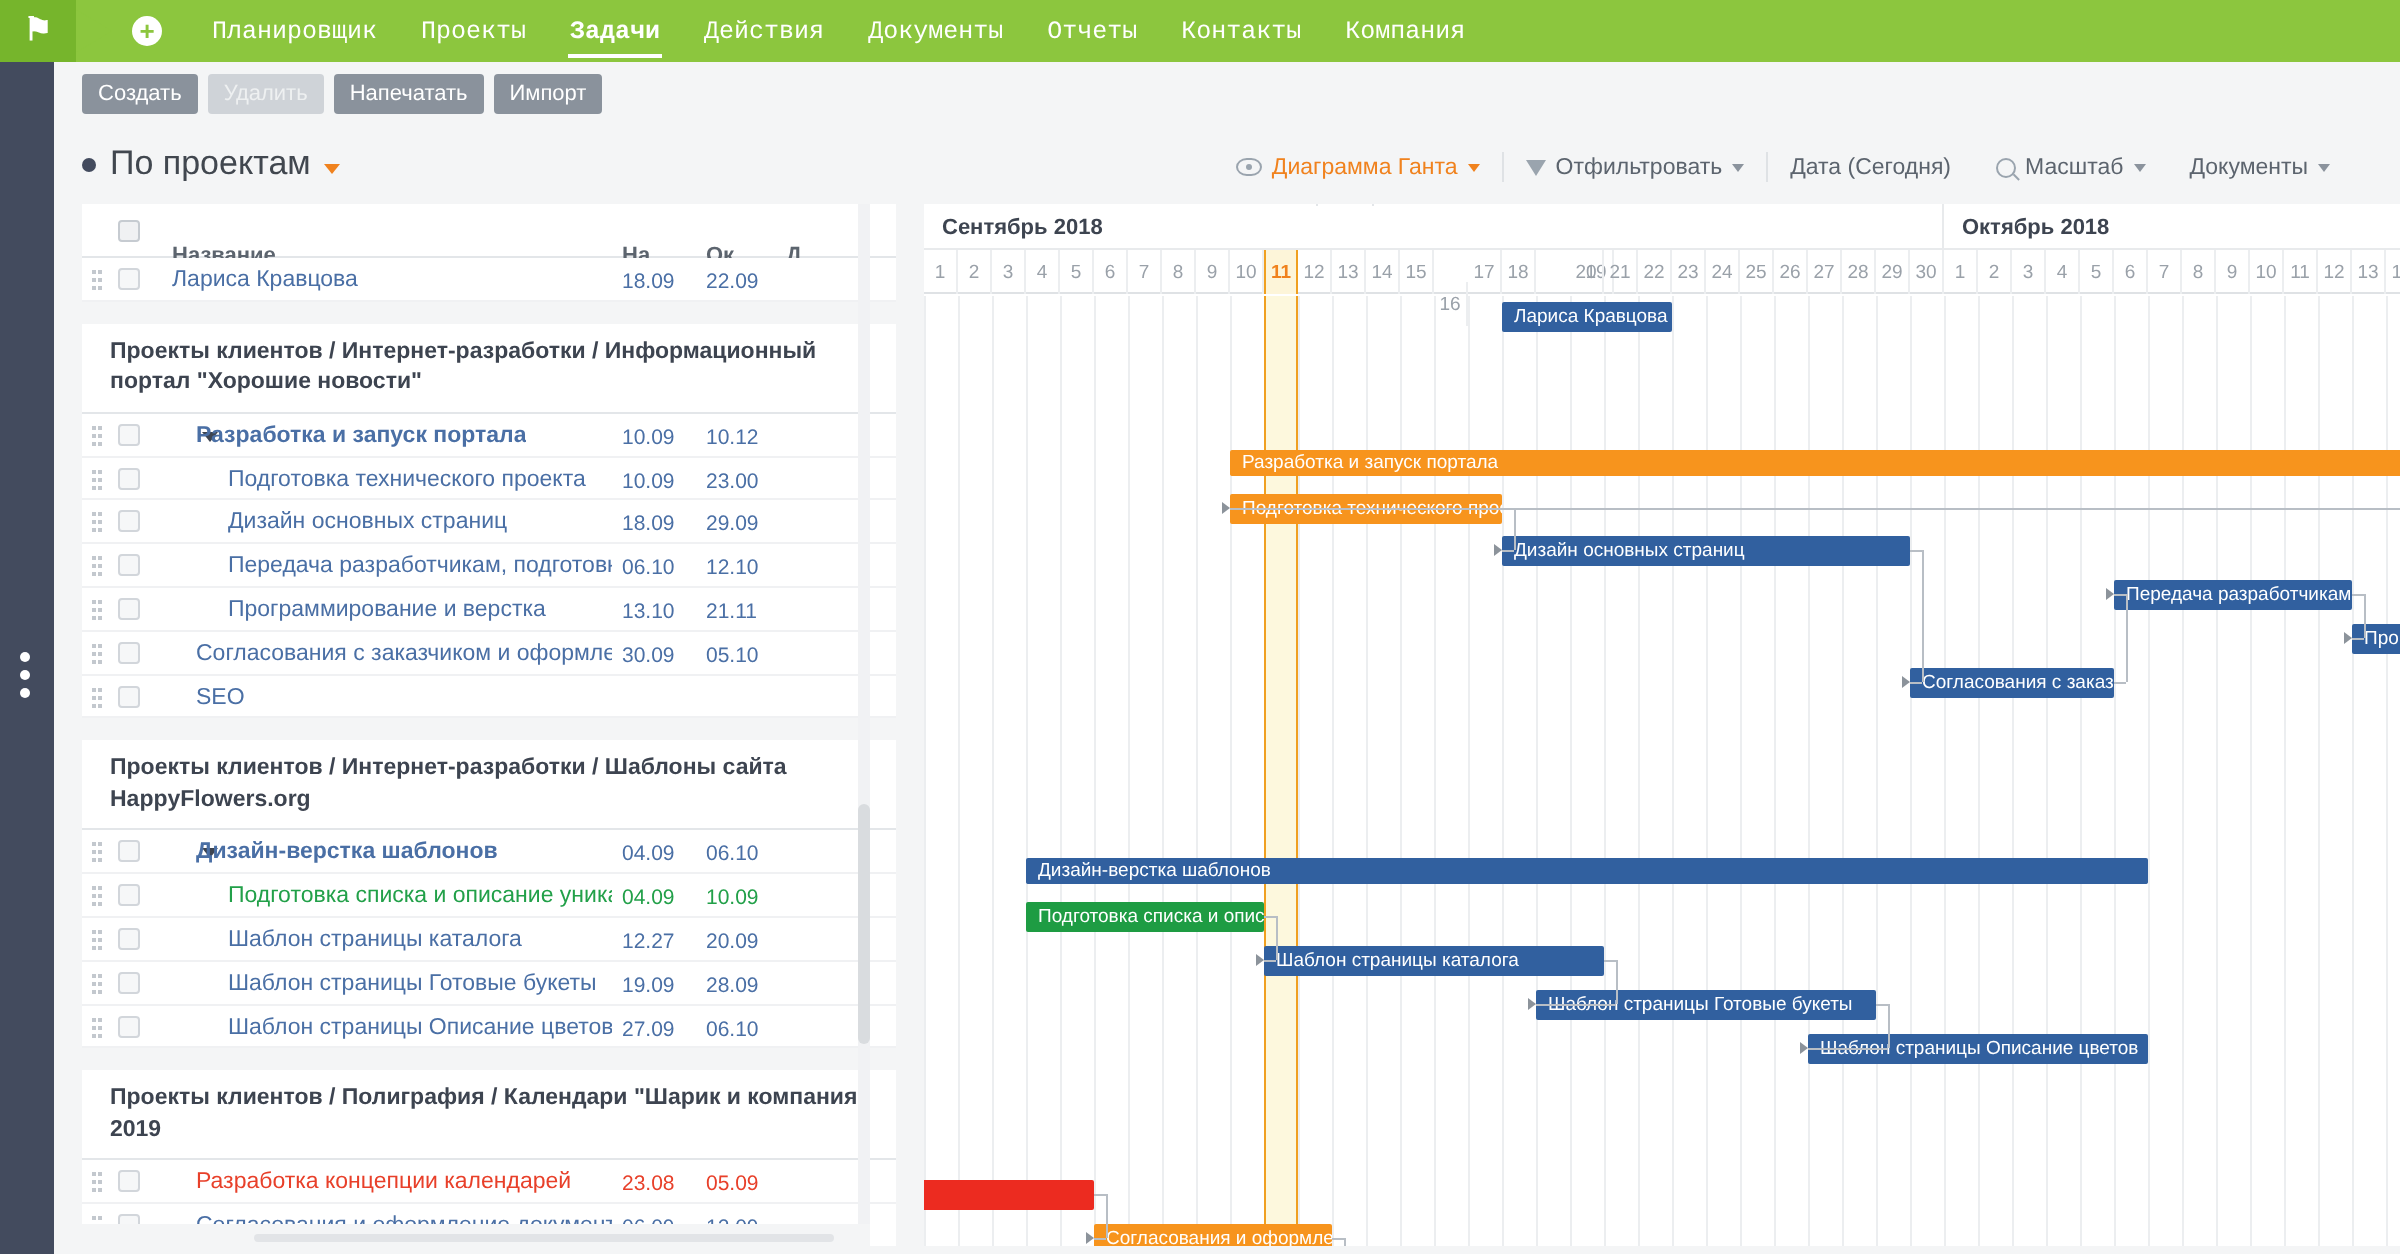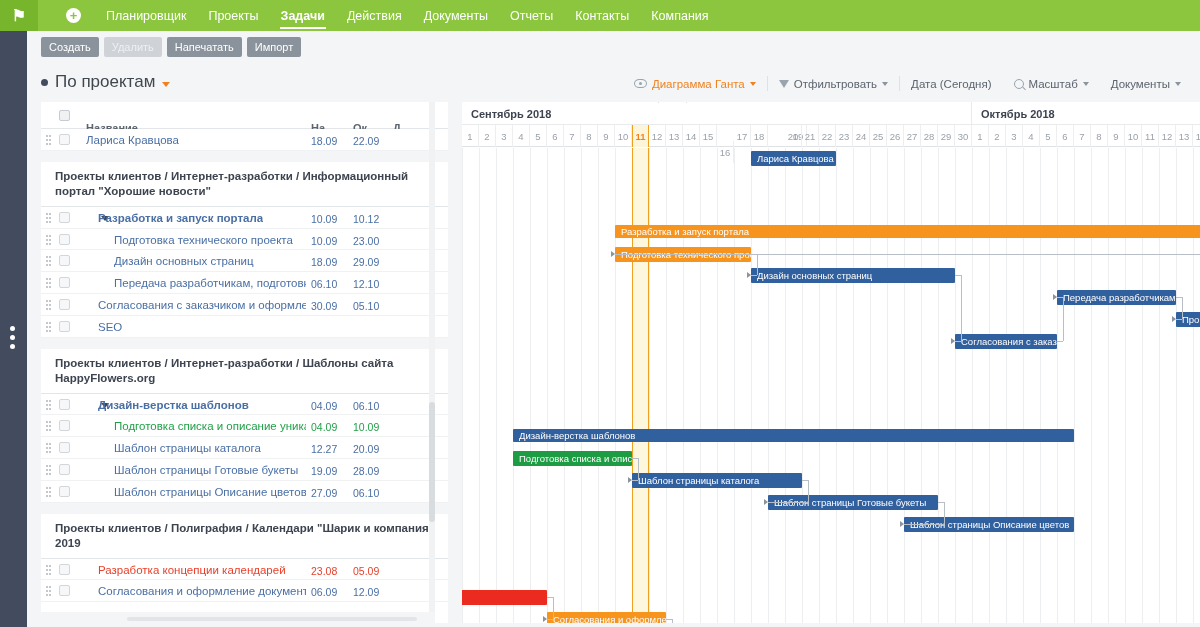--- a/index.html
+++ b/index.html
@@ -29,20 +29,21 @@
   .nav-plus {
     margin-left: 28px; width: 15px; height: 15px; border-radius: 50%;
     background: #fff; color: #8cc63e; font-size: 13px; font-weight: bold;
     display: flex; align-items: center; justify-content: center; line-height: 1;
   }
   .nav-items { display: flex; align-items: center; height: 31px; margin-left: 14px; }
   .nav-item {
     color: #ffffff; font-size: 12.5px; padding: 0 11px; height: 31px;
     display: flex; align-items: center; white-space: nowrap; cursor: pointer;
     position: relative;
+    font-family: Liberation Mono, monospace;
   }
   .nav-item.active { font-weight: bold; }
   .nav-item.active::after {
     content: ""; position: absolute; left: 10px; right: 10px; bottom: 2px;
     height: 2px; background: #fff;
   }
   .nav-right {
     margin-left: auto; display: flex; align-items: center; gap: 10px;
     padding-right: 12px;
   }
@@ -105,21 +106,21 @@
   .title-dot { width: 7px; height: 7px; border-radius: 50%; background: #434b5e; }
   .title-txt { font-size: 17px; color: #41474f; }
   .title-caret {
     width: 0; height: 0; border-left: 4px solid transparent;
     border-right: 4px solid transparent; border-top: 5px solid #f0821e;
     margin-top: 5px; cursor: pointer;
   }
 
   
   .gtools {
-    position: absolute; right: 8px; top: 14px; display: flex; align-items: center;
+    position: absolute; right: 24px; top: 14px; display: flex; align-items: center;
     gap: 0; font-size: 11.5px; color: #5c646e;
   }
   .gtool { display: flex; align-items: center; gap: 5px; padding: 0 11px; cursor: pointer; white-space: nowrap; }
   .gtool.orange { color: #f0821e; }
   .gsep { width: 1px; height: 15px; background: #dfe2e5; }
   .eye {
     width: 13px; height: 9px; border: 1.4px solid #9aa4ae; border-radius: 50% / 60%;
     position: relative;
   }
   .eye::after {
@@ -440,20 +441,34 @@
               <i></i>
               <i></i>
               <i></i>
               <i></i>
               <i></i>
             </span>
             <span class="rcheck"></span>
             <span class="rname lvl2" style="max-width: 192px;">Передача разработчикам, подготовка ...</span>
             <span class="rdate d-a">06.10</span>
             <span class="rdate d-b">12.10</span>
+          </div>
+          <div class="trow">
+            <span class="grip">
+              <i></i>
+              <i></i>
+              <i></i>
+              <i></i>
+              <i></i>
+              <i></i>
+            </span>
+            <span class="rcheck"></span>
+            <span class="rname lvl2" style="max-width: 192px;">Программирование и верстка</span>
+            <span class="rdate d-a">13.10</span>
+            <span class="rdate d-b">21.11</span>
           </div>
           <div class="trow">
             <span class="grip">
               <i></i>
               <i></i>
               <i></i>
               <i></i>
               <i></i>
               <i></i>
             </span>

